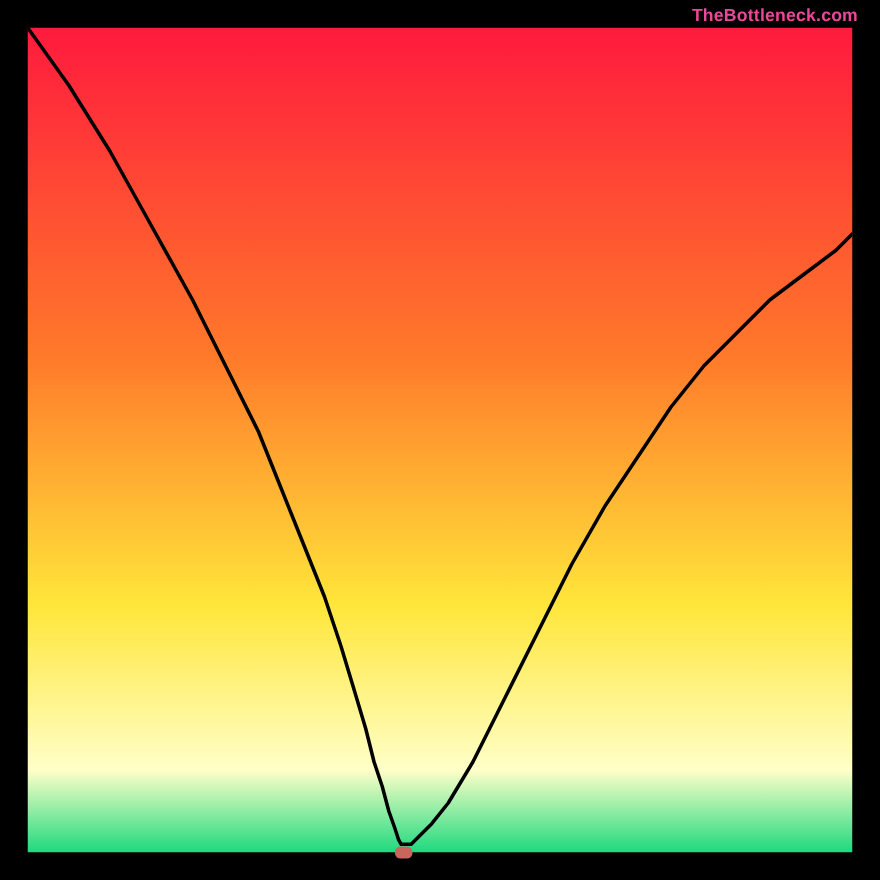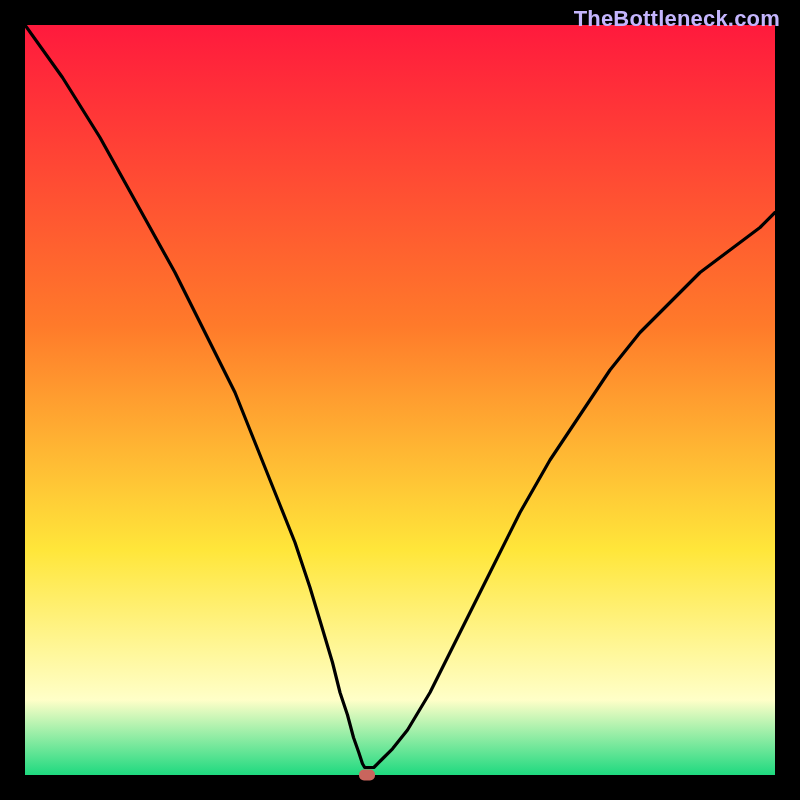--- a/index.html
+++ b/index.html
@@ -13,22 +13,22 @@
   .frame {
     position: relative;
     width: 800px;
     height: 800px;
     background: #000;
   }
   .watermark {
     position: absolute;
     top: 6px;
     right: 20px;
-    color: #c4b5fd;
-    font-size: 22px;
+    color: #ec4899;
+    font-size: 16px;
     font-weight: bold;
     z-index: 10;
     letter-spacing: 0.2px;
   }
   .plot {
     position: absolute;
     left: 25px;
     top: 25px;
     width: 750px;
     height: 750px;

